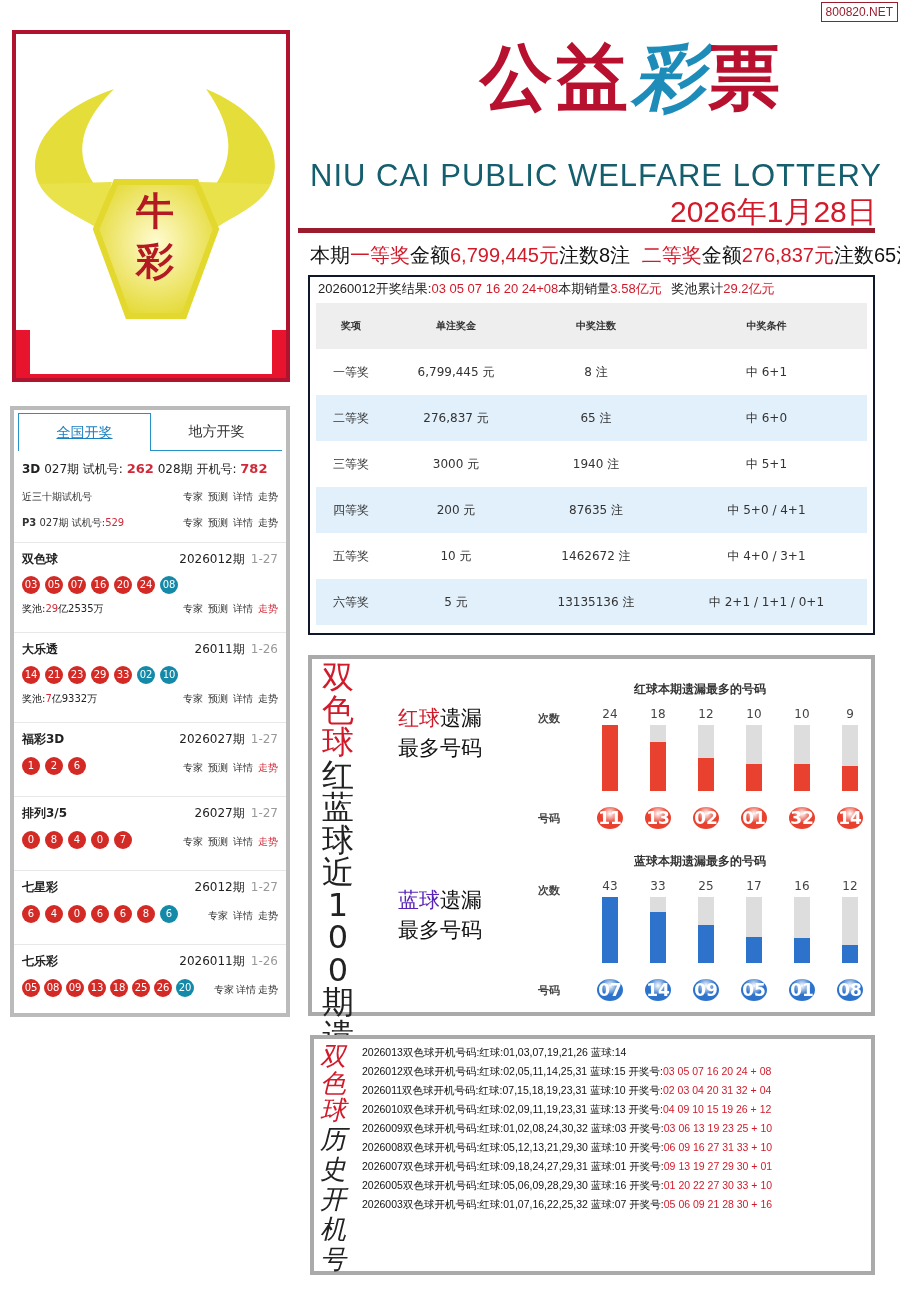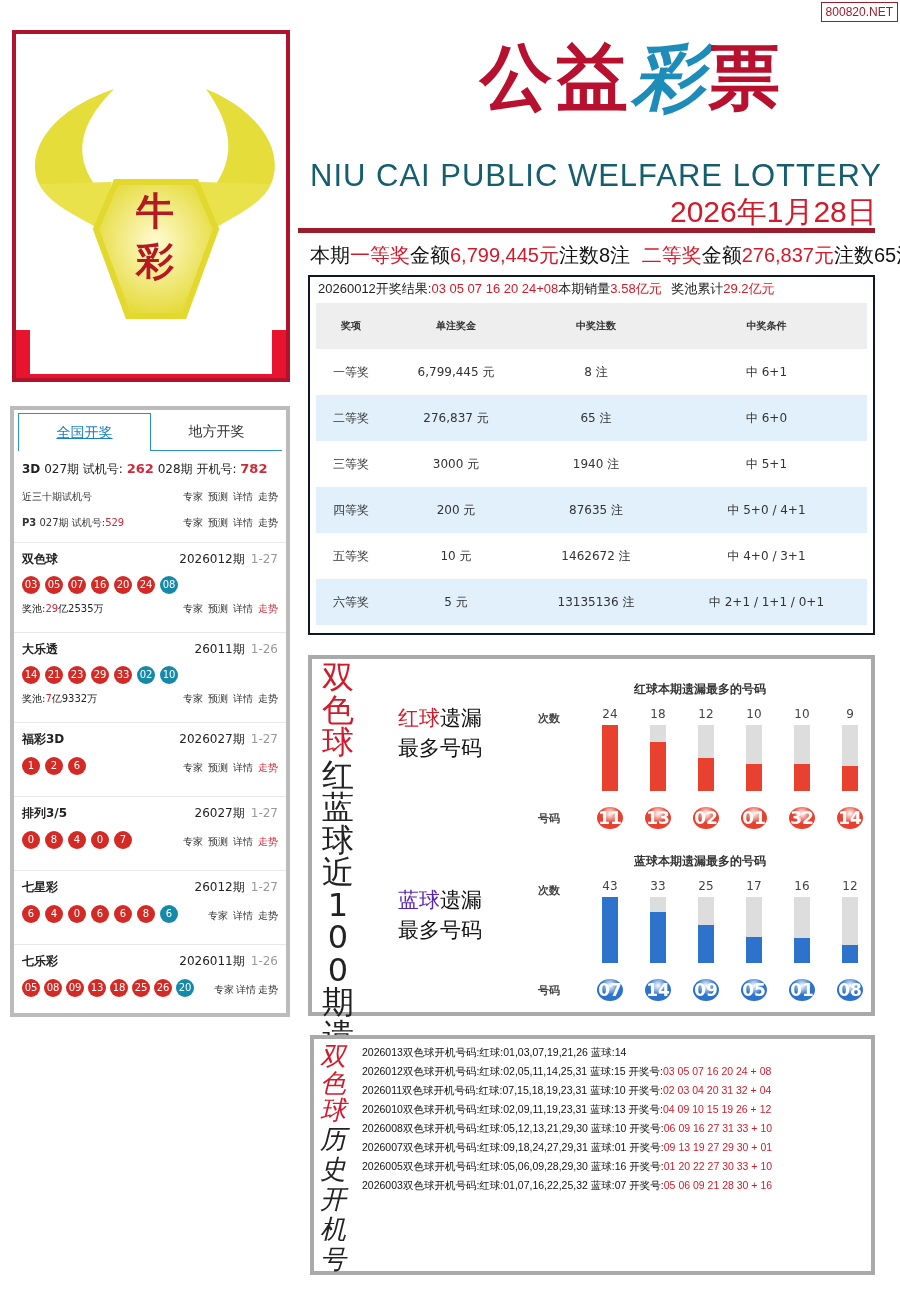--- a/index.html
+++ b/index.html
@@ -436,18 +436,19 @@
 <div class="abs hist-box">
   <div class="hist-vtitle">
     <div class="r" style="word-break:break-all;line-height:27px">双色球</div>
     <div style="word-break:break-all;line-height:30px">历史开机号</div>
   </div>
   <div class="hist-list" id="hist-list">
       <div class="hist-row"><span>2026013</span><span>双色球开机号码:</span><span>红球:</span><span>01,03,07,19,21,26</span> <span>蓝球:</span><span>14</span></div>
       <div class="hist-row"><span>2026012</span><span>双色球开机号码:</span><span>红球:</span><span>02,05,11,14,25,31</span> <span>蓝球:</span><span>15</span> <span>开奖号:</span><span class="win">03 05 07 16 20 24 + 08</span></div>
       <div class="hist-row"><span>2026011</span><span>双色球开机号码:</span><span>红球:</span><span>07,15,18,19,23,31</span> <span>蓝球:</span><span>10</span> <span>开奖号:</span><span class="win">02 03 04 20 31 32 + 04</span></div>
       <div class="hist-row"><span>2026010</span><span>双色球开机号码:</span><span>红球:</span><span>02,09,11,19,23,31</span> <span>蓝球:</span><span>13</span> <span>开奖号:</span><span class="win">04 09 10 15 19 26 + 12</span></div>
+      <div class="hist-row"><span>2026009</span><span>双色球开机号码:</span><span>红球:</span><span>01,02,08,24,30,32</span> <span>蓝球:</span><span>03</span> <span>开奖号:</span><span class="win">03 06 13 19 23 25 + 10</span></div>
       <div class="hist-row"><span>2026008</span><span>双色球开机号码:</span><span>红球:</span><span>05,12,13,21,29,30</span> <span>蓝球:</span><span>10</span> <span>开奖号:</span><span class="win">06 09 16 27 31 33 + 10</span></div>
       <div class="hist-row"><span>2026007</span><span>双色球开机号码:</span><span>红球:</span><span>09,18,24,27,29,31</span> <span>蓝球:</span><span>01</span> <span>开奖号:</span><span class="win">09 13 19 27 29 30 + 01</span></div>
       <div class="hist-row"><span>2026005</span><span>双色球开机号码:</span><span>红球:</span><span>05,06,09,28,29,30</span> <span>蓝球:</span><span>16</span> <span>开奖号:</span><span class="win">01 20 22 27 30 33 + 10</span></div>
       <div class="hist-row"><span>2026003</span><span>双色球开机号码:</span><span>红球:</span><span>01,07,16,22,25,32</span> <span>蓝球:</span><span>07</span> <span>开奖号:</span><span class="win">05 06 09 21 28 30 + 16</span></div>
     </div>
 </div>
 
 </body></html>

